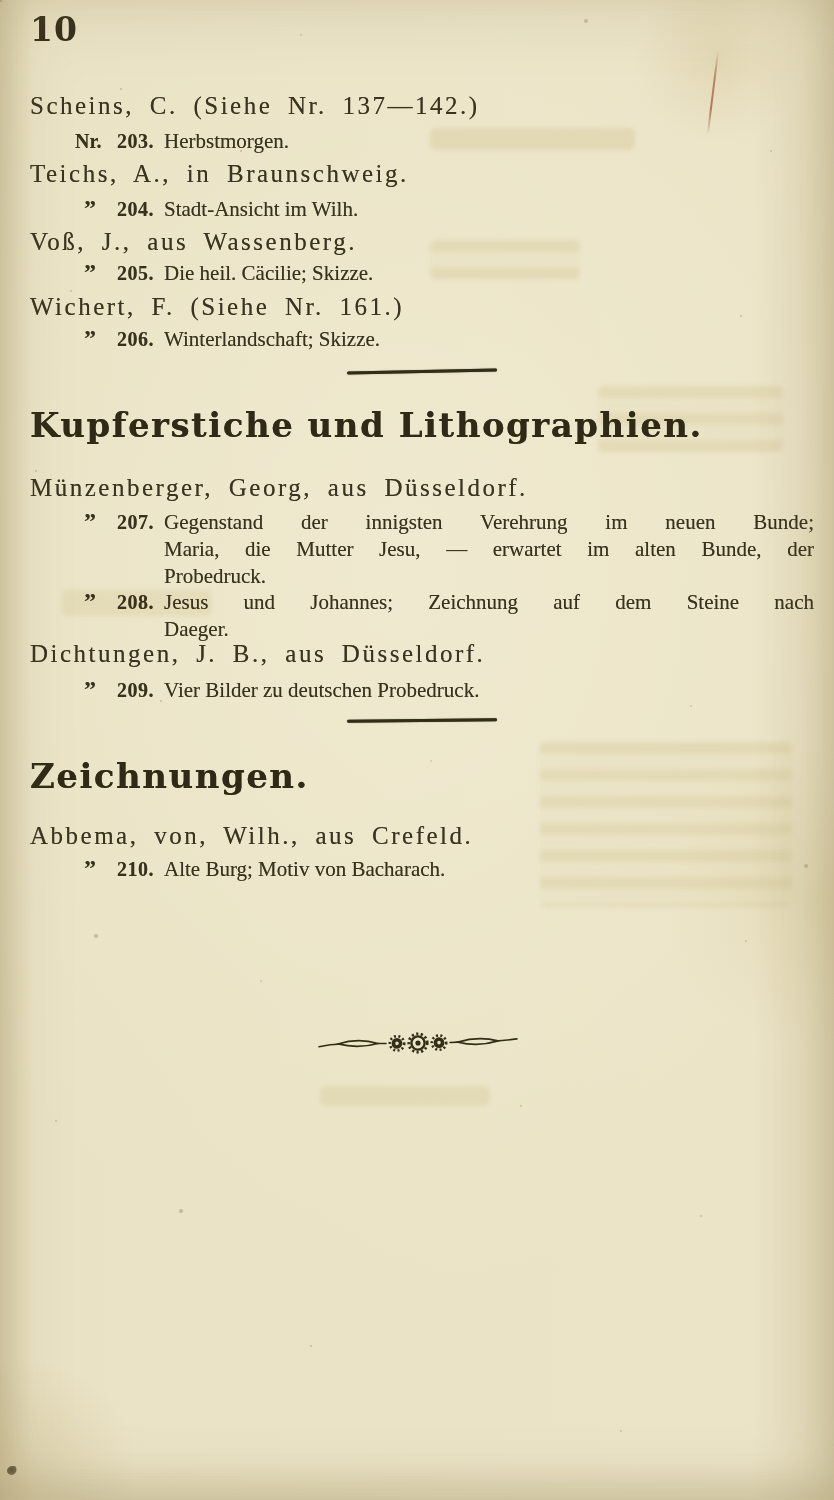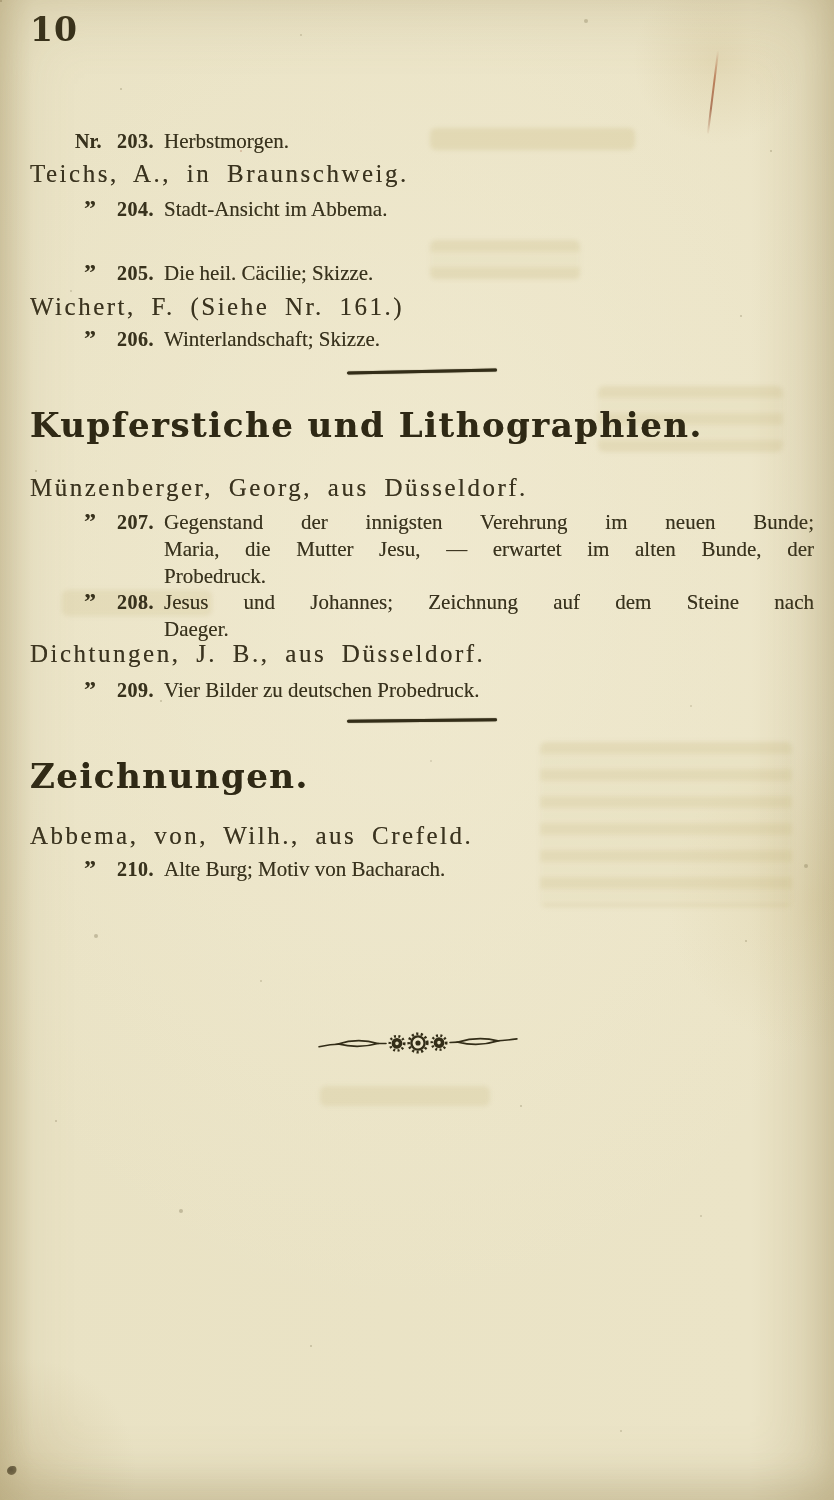--- a/index.html
+++ b/index.html
@@ -82,37 +82,39 @@
   <div class="ghost g2"></div>
   <div class="ghost g3"></div>
   <div class="ghost g4"></div>
   <div class="ghost g5"></div>
   <div class="ghost g6"></div>
   <div class="scratch"></div>
   <div class="corner-speck"></div>
 
   <div class="center-band pagenum" style="top:10px">10</div>
 
+  <div class="center-band artist" style="top:92px">Scheins, C.  (Siehe Nr. 137—142.)</div>
   <div class="block row" style="top:128px">
     <span class="lbl">Nr.</span>
     <span class="num">203.</span>
     <div class="txt">
       <div class="ln">Herbstmorgen.</div>
     </div>
   </div>
 
   <div class="center-band artist" style="top:160px">Teichs, A., in Braunschweig.</div>
   <div class="block row" style="top:196px">
     <span class="lbl ditto">”</span>
     <span class="num">204.</span>
     <div class="txt">
-      <div class="ln">Stadt-Ansicht im Abbema.</div>
-    </div>
-  </div>
-
+      <div class="ln">Stadt-Ansicht im Wilh.</div>
+    </div>
+  </div>
+
+  <div class="center-band artist" style="top:228px">Voß, J., aus Wassenberg.</div>
   <div class="block row" style="top:260px">
     <span class="lbl ditto">”</span>
     <span class="num">205.</span>
     <div class="txt">
       <div class="ln">Die heil. Cäcilie; Skizze.</div>
     </div>
   </div>
 
   <div class="center-band artist" style="top:293px">Wichert, F.  (Siehe Nr. 161.)</div>
   <div class="block row" style="top:326px">

